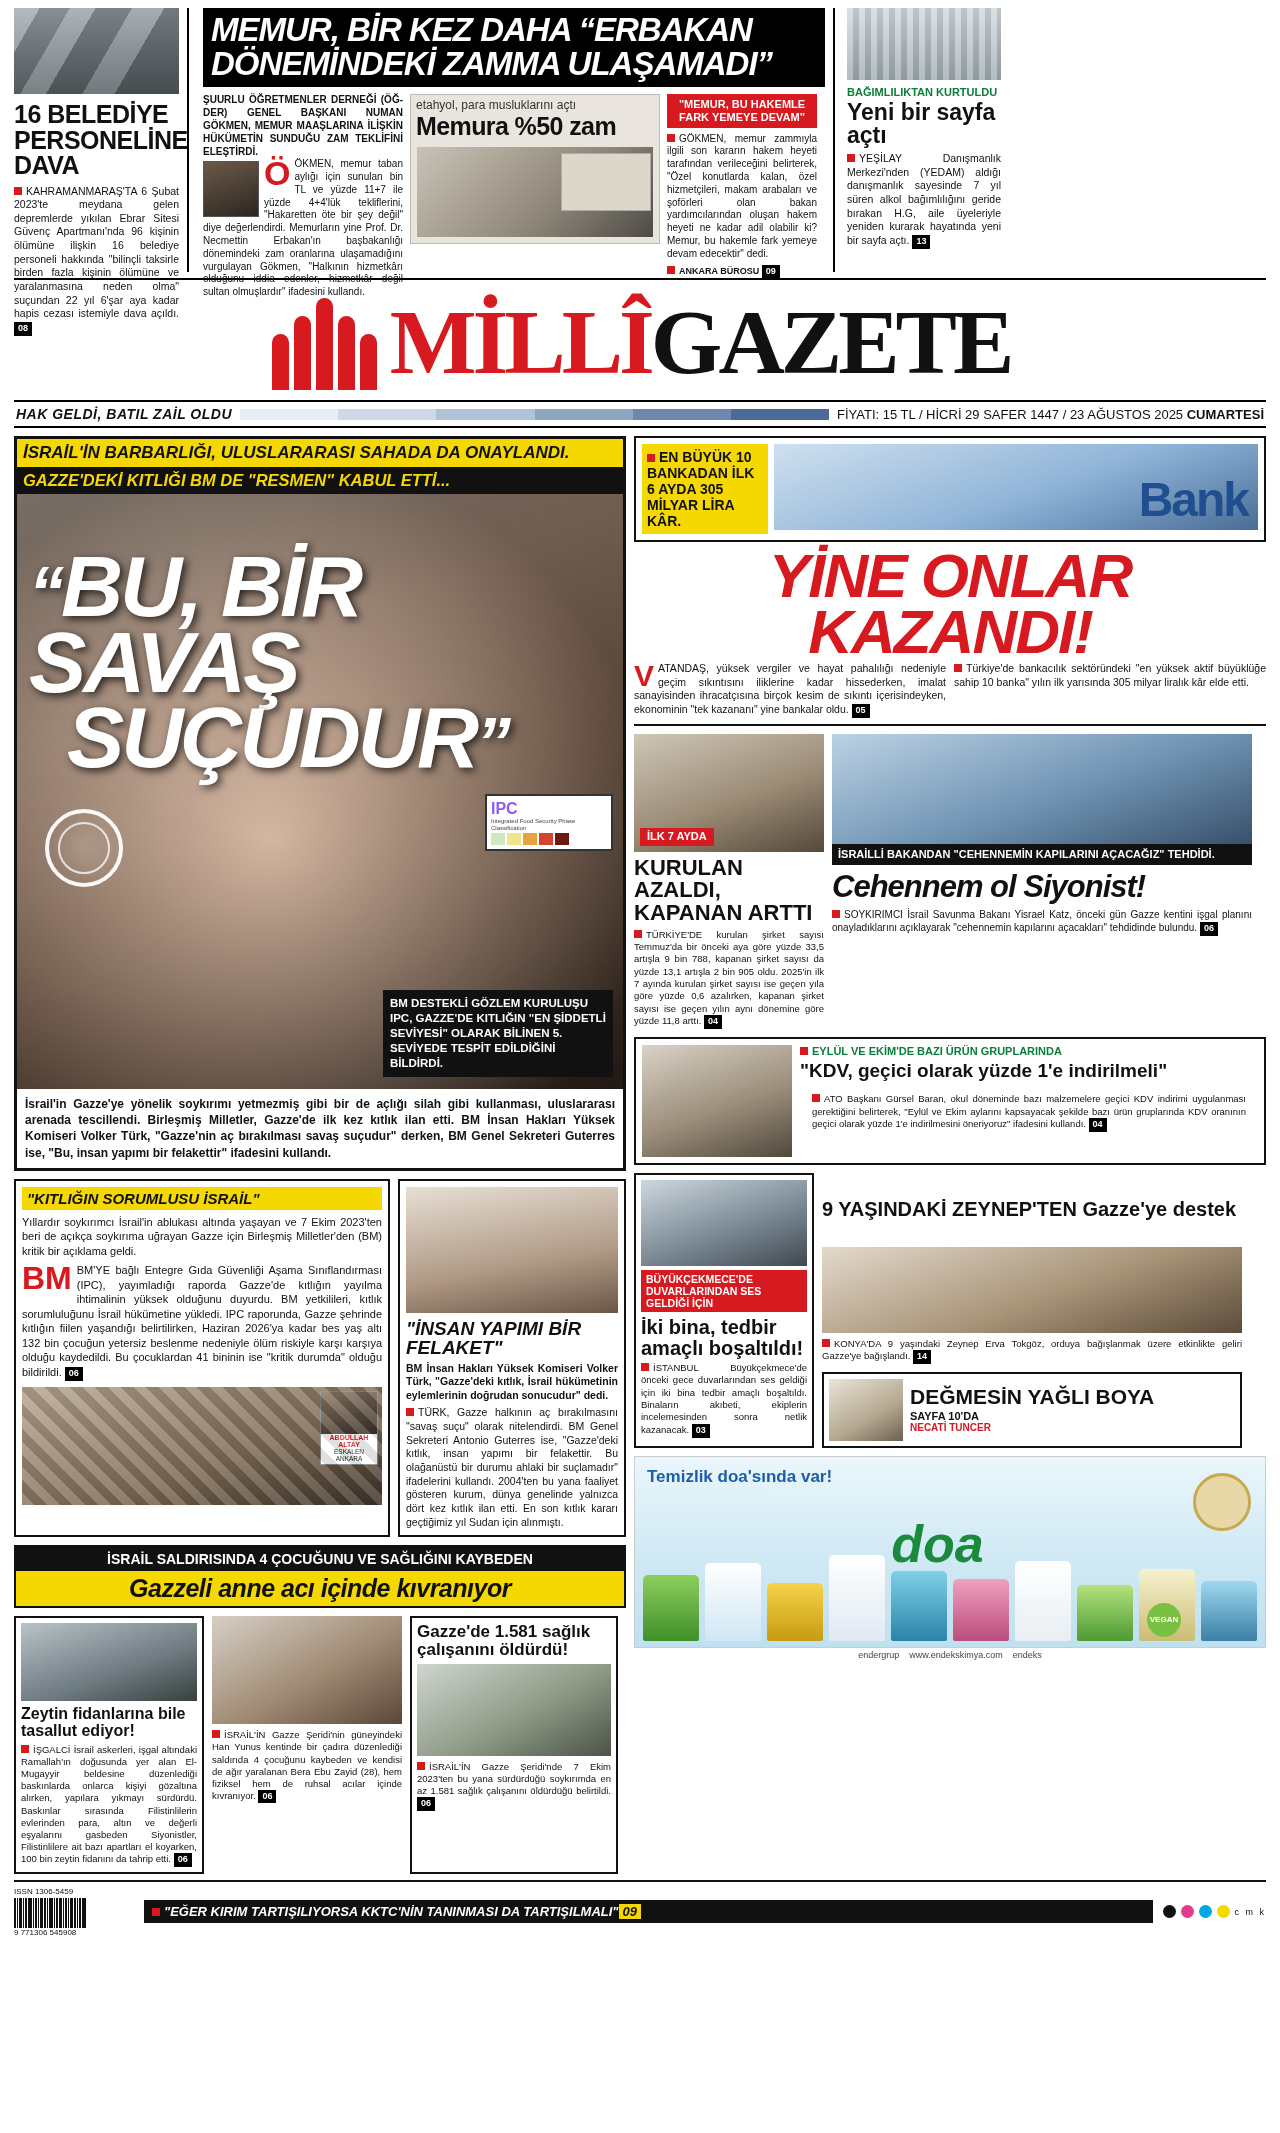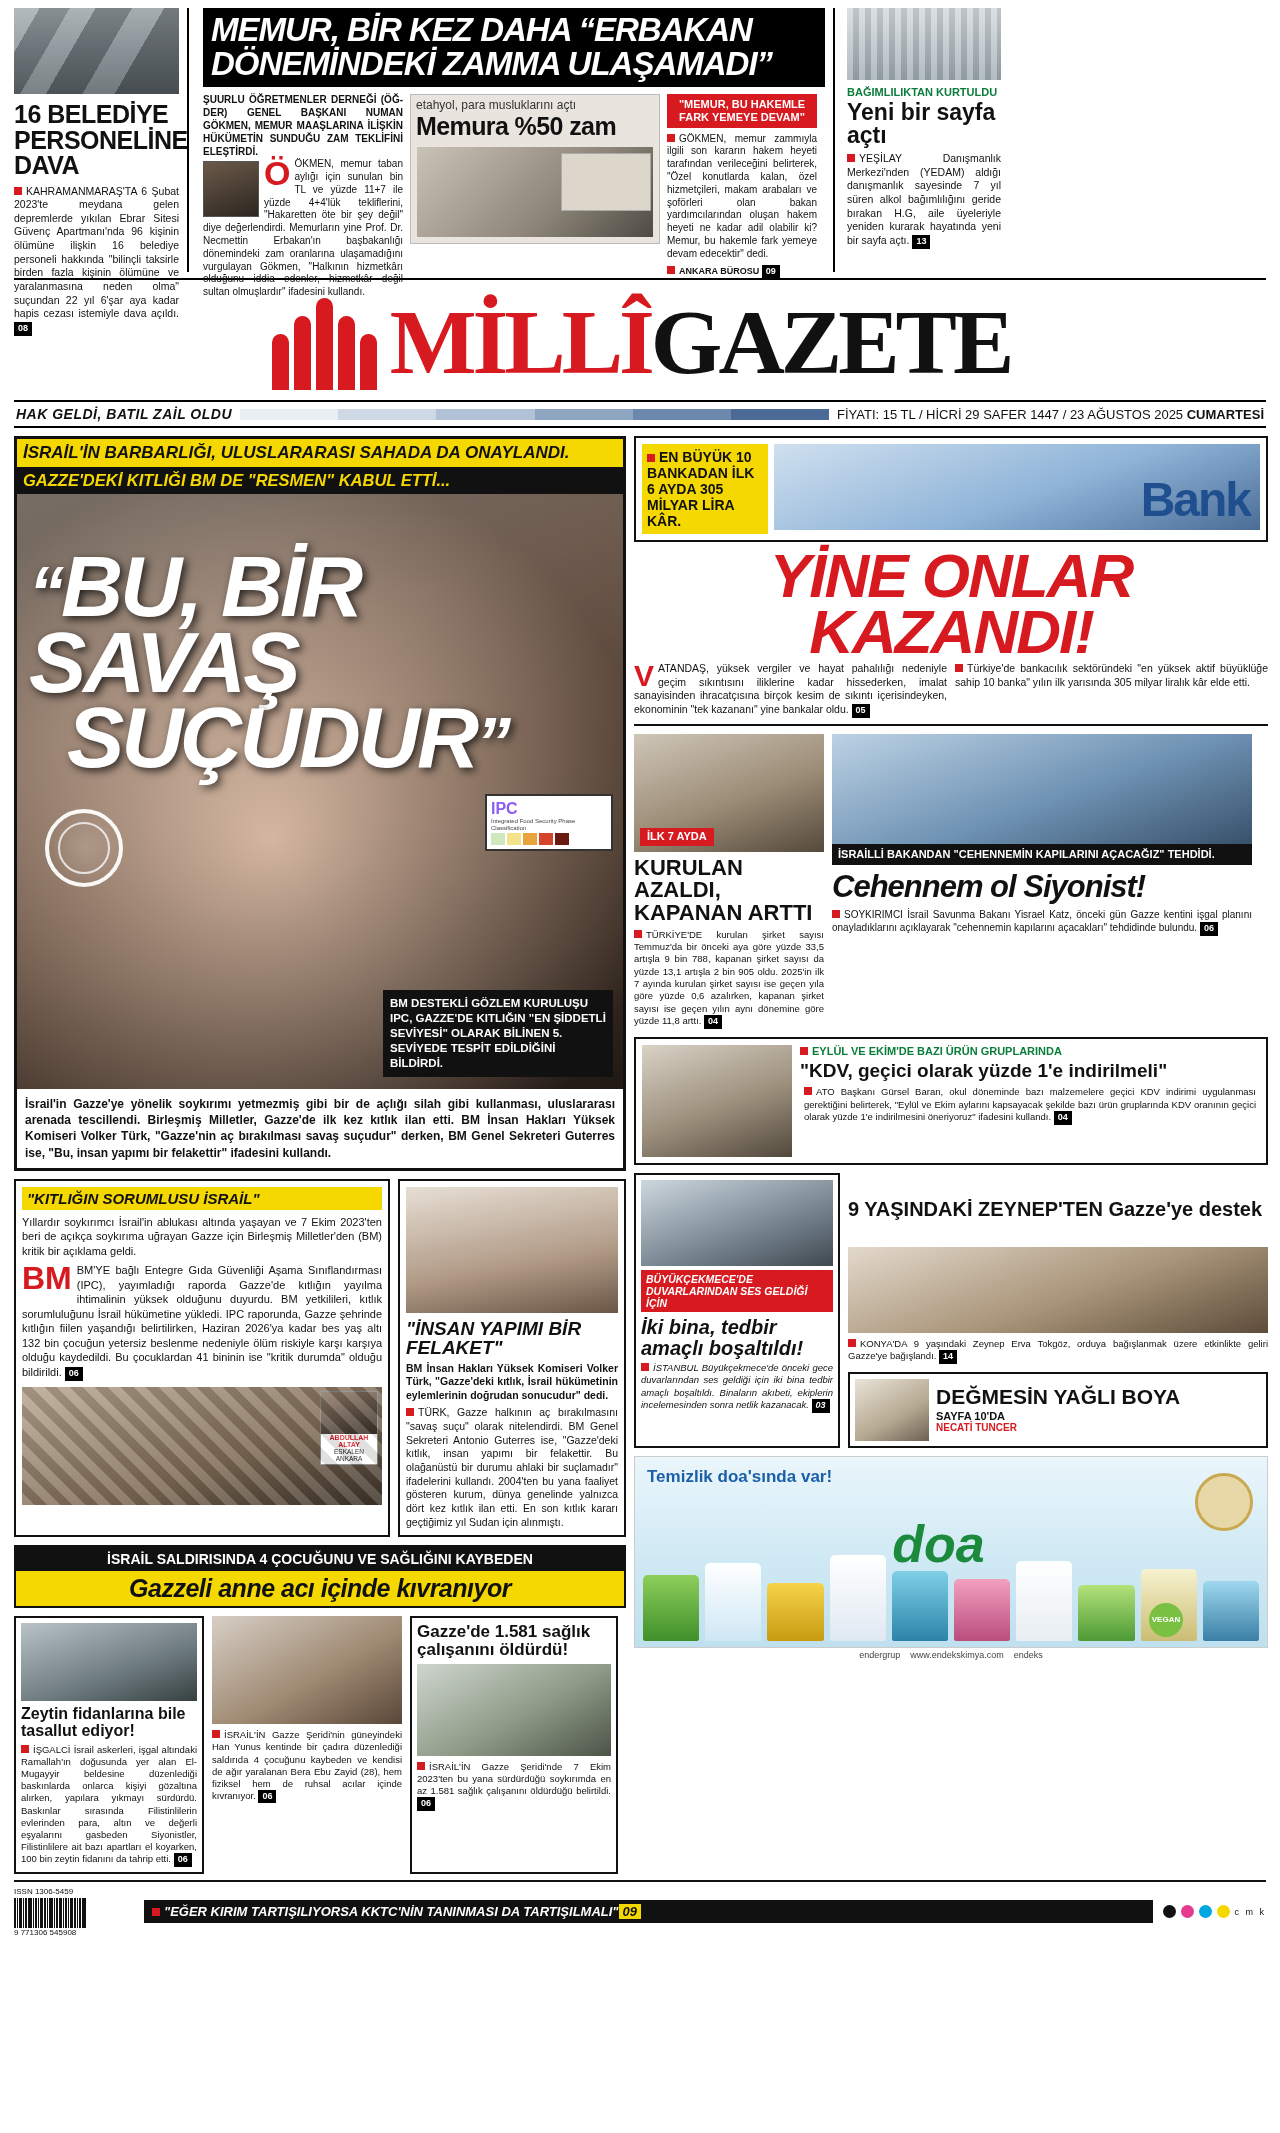--- a/index.html
+++ b/index.html
@@ -156,24 +156,24 @@
   .rc-b .photo { height:110px; background:linear-gradient(160deg,#bcd2e4,#6f93b4 55%,#38516b); position:relative;}
   .rc-b .capbar { background:#111; color:#fff; font-size:11px; font-weight:bold; padding:4px 6px; line-height:1.25;}
   .rc-b h3 { font-size:31px; font-weight:bold; line-height:1.02; margin:6px 0 5px; font-style:italic; letter-spacing:-1px;}
   .rc-b p { font-size:10px; line-height:1.3; text-align:justify; margin:0; }
 
   .kdv { border:2px solid #111; margin-top:8px; padding:6px; display:flex; gap:8px;}
   .kdv .photo { width:150px; height:112px; background:linear-gradient(160deg,#d9d2c6,#9c8f7c 55%,#51483c); }
   .kdv .txt { flex:1; }
   .kdv .grn { color:#0a7d3a; font-weight:bold; font-size:11px; line-height:1.15; }
   .kdv h4 { font-size:19px; font-weight:bold; line-height:1.05; margin:4px 0 5px; }
-  .kdv p { font-size:9.5px; line-height:1.3; text-align:justify; margin:4px; }
+  .kdv p { font-size:9.5px; line-height:1.3; text-align:justify; margin:12px; }
 
   .rc-row2 { display:flex; gap:8px; margin-top:8px; }
-  .rc-c { width:206px; border:2px solid #111; padding:5px;font-style:italic; }
+  .rc-c { width:180px; border:2px solid #111; padding:5px; }
   .rc-c .photo { height:86px; background:linear-gradient(160deg,#cdd7de,#7d8b96 55%,#3f4850); }
   .bmark { background:#d71920; color:#fff; font-weight:bold; font-size:10.5px; padding:3px 5px; line-height:1.15; margin-top:4px;}
   .rc-c h4 { font-size:20px; font-weight:bold; line-height:1.03; margin:5px 0 4px; }
   .rc-c p { font-size:9.5px; line-height:1.3; text-align:justify; margin:0; }
   .rc-d { width:420px; }
   .rc-d h4 { font-size:20px; font-weight:bold; line-height:1.04; }
   .rc-d .photo { height:86px; background:linear-gradient(160deg,#e3d9cc,#a89478 55%,#5c4c3a); margin-top:5px;}
   .rc-d p { font-size:9.5px; line-height:1.3; text-align:justify; margin:5px 0 0;}
   .degmesin { border:2px solid #111; margin-top:8px; padding:5px; display:flex; gap:7px; align-items:center;}
   .degmesin .mini { width:74px; height:62px; background:linear-gradient(150deg,#e9e3d8,#b5a890 60%,#6b6153); }

